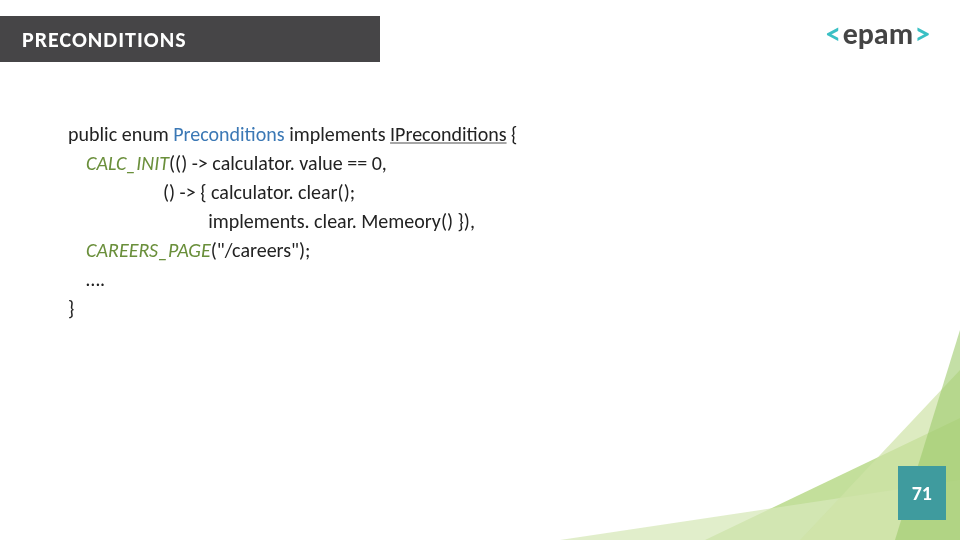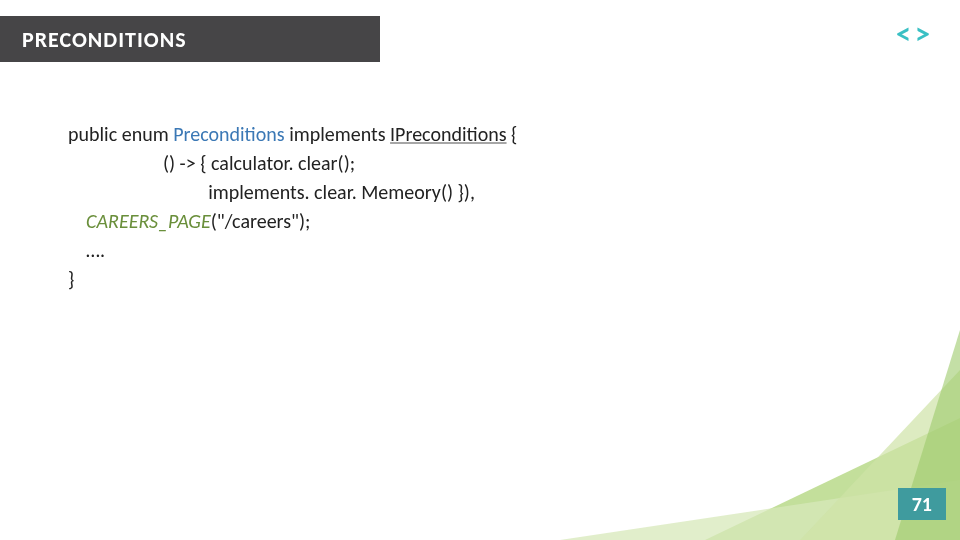--- a/index.html
+++ b/index.html
@@ -5,39 +5,41 @@
   html,body{margin:0;padding:0;width:960px;height:540px;background:#fff;font-family:"Segoe UI",Calibri,Arial,sans-serif;overflow:hidden;position:relative}
   .titlebar{position:absolute;left:0;top:16px;width:380px;height:46px;background:#464547;display:flex;align-items:center;padding-left:22px;box-sizing:border-box}
   .titlebar .txt{color:#fff;font-weight:700;font-size:22px;letter-spacing:1px}
   .logo{position:absolute;right:28px;top:14px;height:38px;display:flex;align-items:center;font-size:30px;font-weight:800;color:#444}
   .logo .lt,.logo .gt{color:#3ac0c4;font-weight:700;font-size:30px;margin:0 2px}
   .code{position:absolute;left:68px;top:120px;right:40px;font-size:20px;color:#222;line-height:1.45}
   .code .ln{white-space:pre}
   .cls{color:#3b78b5}
   .id{color:#6a8f3b;font-style:italic}
   .uline{text-decoration:underline;text-decoration-color:rgba(0,0,0,.35)}
-  .pagenum{position:absolute;right:14px;bottom:20px;background:#3f9b9e;color:#fff;font-weight:700;font-size:20px;padding:4px 14px}
+  .pagenum{position:absolute;right:14px;bottom:20px;background:#3f9b9e;color:#fff;font-weight:700;font-size:20px;padding:15px 14px}
   
   .deco{position:absolute;right:0;bottom:0;width:520px;height:210px;pointer-events:none}
   .deco svg{position:absolute;right:0;bottom:0}
 </style>
 </head>
 <body>
 
 <div class="titlebar">
   <span class="txt">PRECONDITIONS</span>
 </div>
 
 <div class="logo">
   <span class="lt">&lt;</span>
+  <span>epam</span>
   <span class="gt">&gt;</span>
 </div>
 
 <div class="code">
   <div class="ln"><span>public enum </span><span class="cls">Preconditions </span><span>implements </span><span class="uline">IPreconditions</span><span> {</span></div>
+  <div class="ln"><span>    </span><span class="id">CALC_INIT</span><span>(() -&gt; calculator. value == 0,</span></div>
   <div class="ln">                     () -&gt; { calculator. clear();</div>
   <div class="ln">                               implements. clear. Memeory() }),</div>
   <div class="ln"><span>    </span><span class="id">CAREERS_PAGE</span><span>("/careers");</span></div>
   <div class="ln">    …. </div>
   <div class="ln">}</div>
 </div>
 
 <div class="deco">
   <svg width="520" height="210" viewBox="0 0 520 210">
     <polygon points="520,210 265,210 520,88" fill="#b9d98a" opacity="0.85"></polygon>

